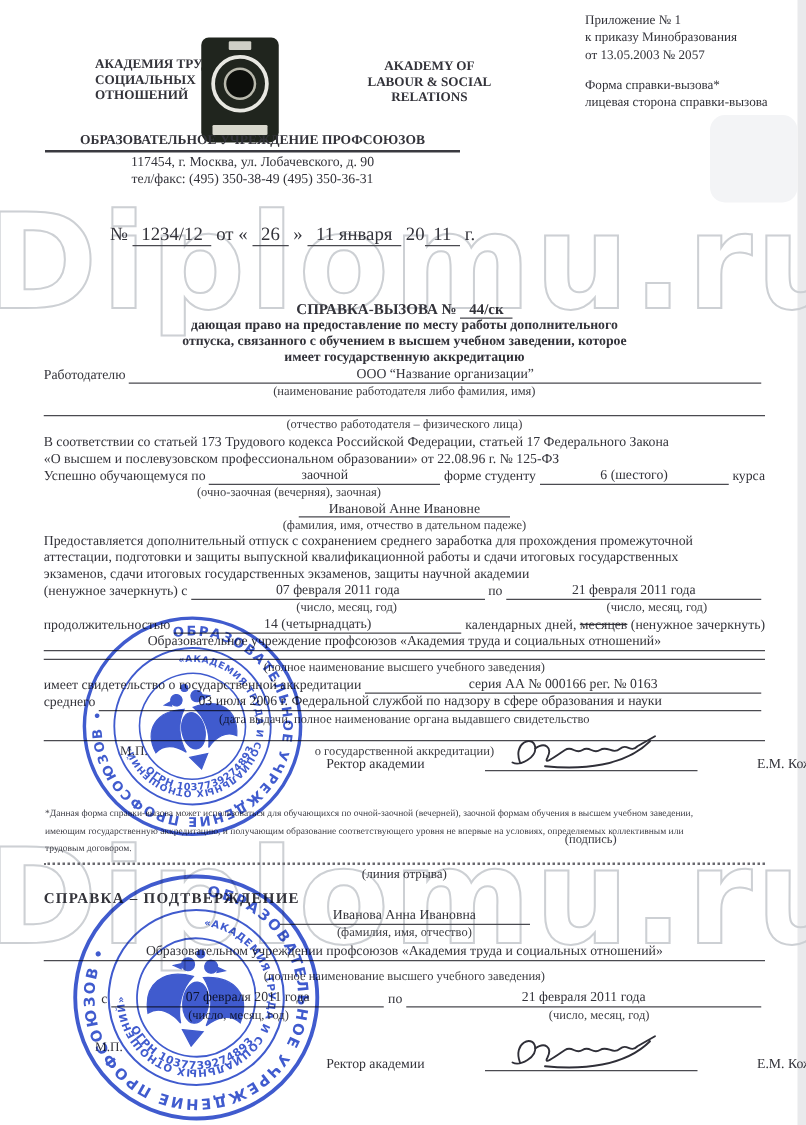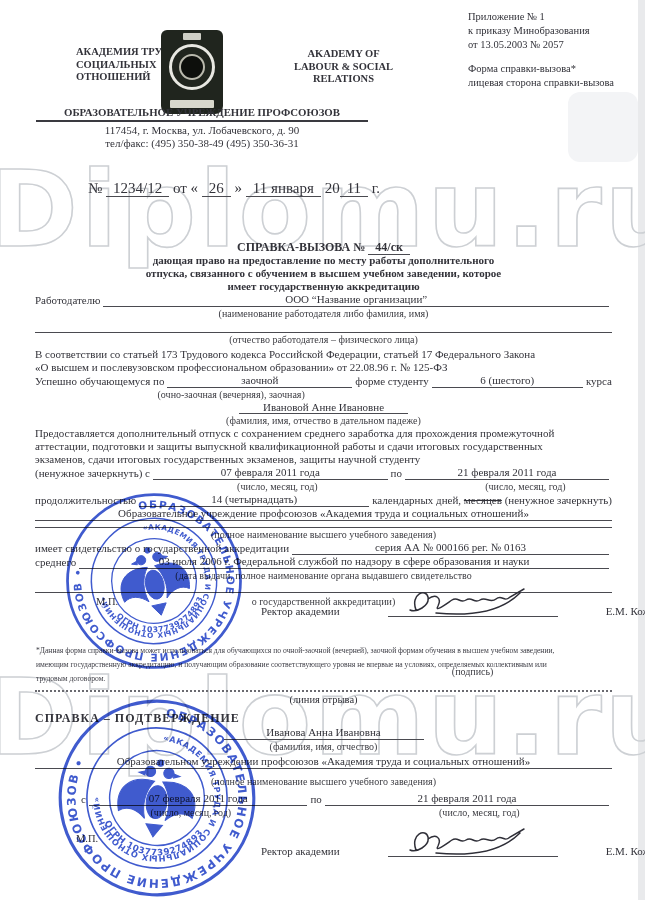--- a/index.html
+++ b/index.html
@@ -165,21 +165,21 @@
     <div class="fh-row hint">
       <span class="fhA">(очно-заочная (вечерняя), заочная)</span>
     </div>
     <div class="c">
       <span class="ul" style="padding:0 24px">Ивановой Анне Ивановне</span>
     </div>
     <div class="c hint">(фамилия, имя, отчество в дательном падеже)</div>
 
     <div>Предоставляется дополнительный отпуск с сохранением среднего заработка для прохождения промежуточной</div>
     <div>аттестации, подготовки и защиты выпускной квалификационной работы и сдачи итоговых государственных</div>
-    <div>экзаменов, сдачи итоговых государственных экзаменов, защиты научной студенту</div>
+    <div>экзаменов, сдачи итоговых государственных экзаменов, защиты научной академии</div>
 
     <div class="row">
       <span class="lbl">(ненужное зачеркнуть) с</span>
       <span class="fill" style="flex:1.15">07 февраля 2011 года</span>
       <span class="lbl">по</span>
       <span class="fill">21 февраля 2011 года</span>
     </div>
     <div class="dh-row hint">
       <span class="dhA">(число,  месяц, год)</span>
       <span class="dhB">(число,  месяц, год)</span>

